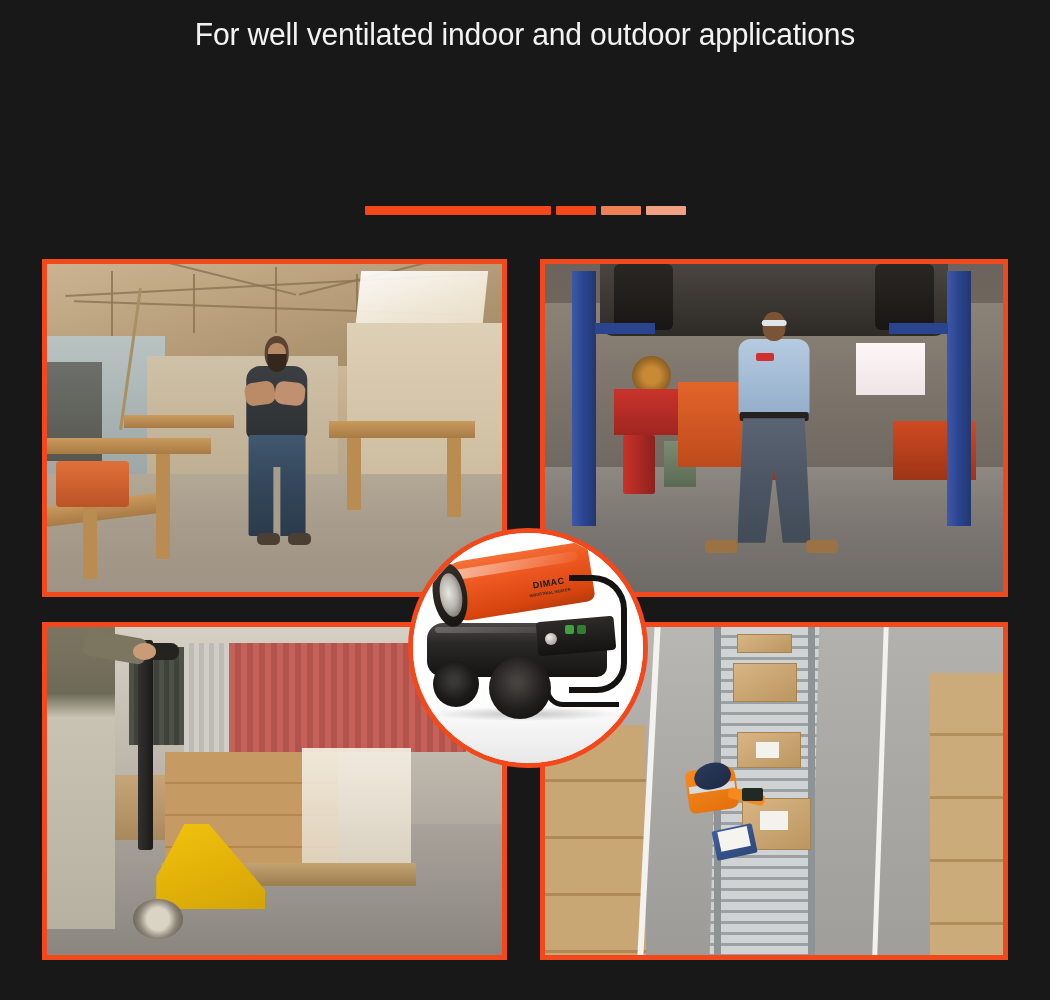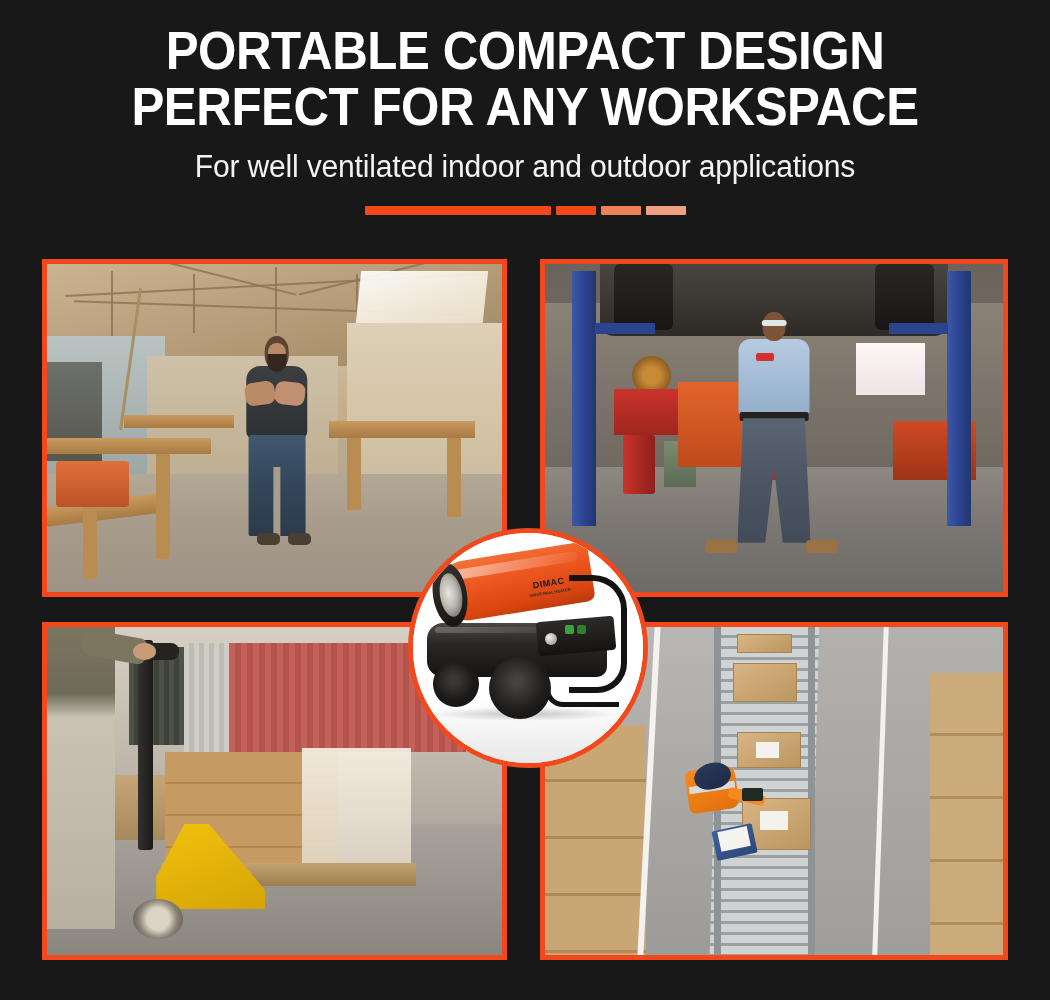--- a/index.html
+++ b/index.html
@@ -299,24 +299,20 @@
   }
   .h-shadow {
     position:absolute; left:10px; top:150px; width:190px; height:14px;
     background:radial-gradient(ellipse at center,rgba(0,0,0,.22),rgba(0,0,0,0) 70%);
   }
 </style>
 </head>
 <body>
 
 <div class="header">
-  <div class="title-wrap">
-    <div class="title-line l1">PORTABLE COMPACT DESIGN</div>
-    <div class="title-line l2">PERFECT FOR ANY WORKSPACE</div>
-  </div>
   <div class="subtitle">For well ventilated indoor and outdoor applications</div>
 
   <div class="divider">
     <div class="divider-inner">
       <span class="seg s0" style="background:#F2481C"></span>
       <span class="seg s1" style="background:#F2481C"></span>
       <span class="seg s2" style="background:#EE8055"></span>
       <span class="seg s3" style="background:#F0A183"></span>
     </div>
   </div>

